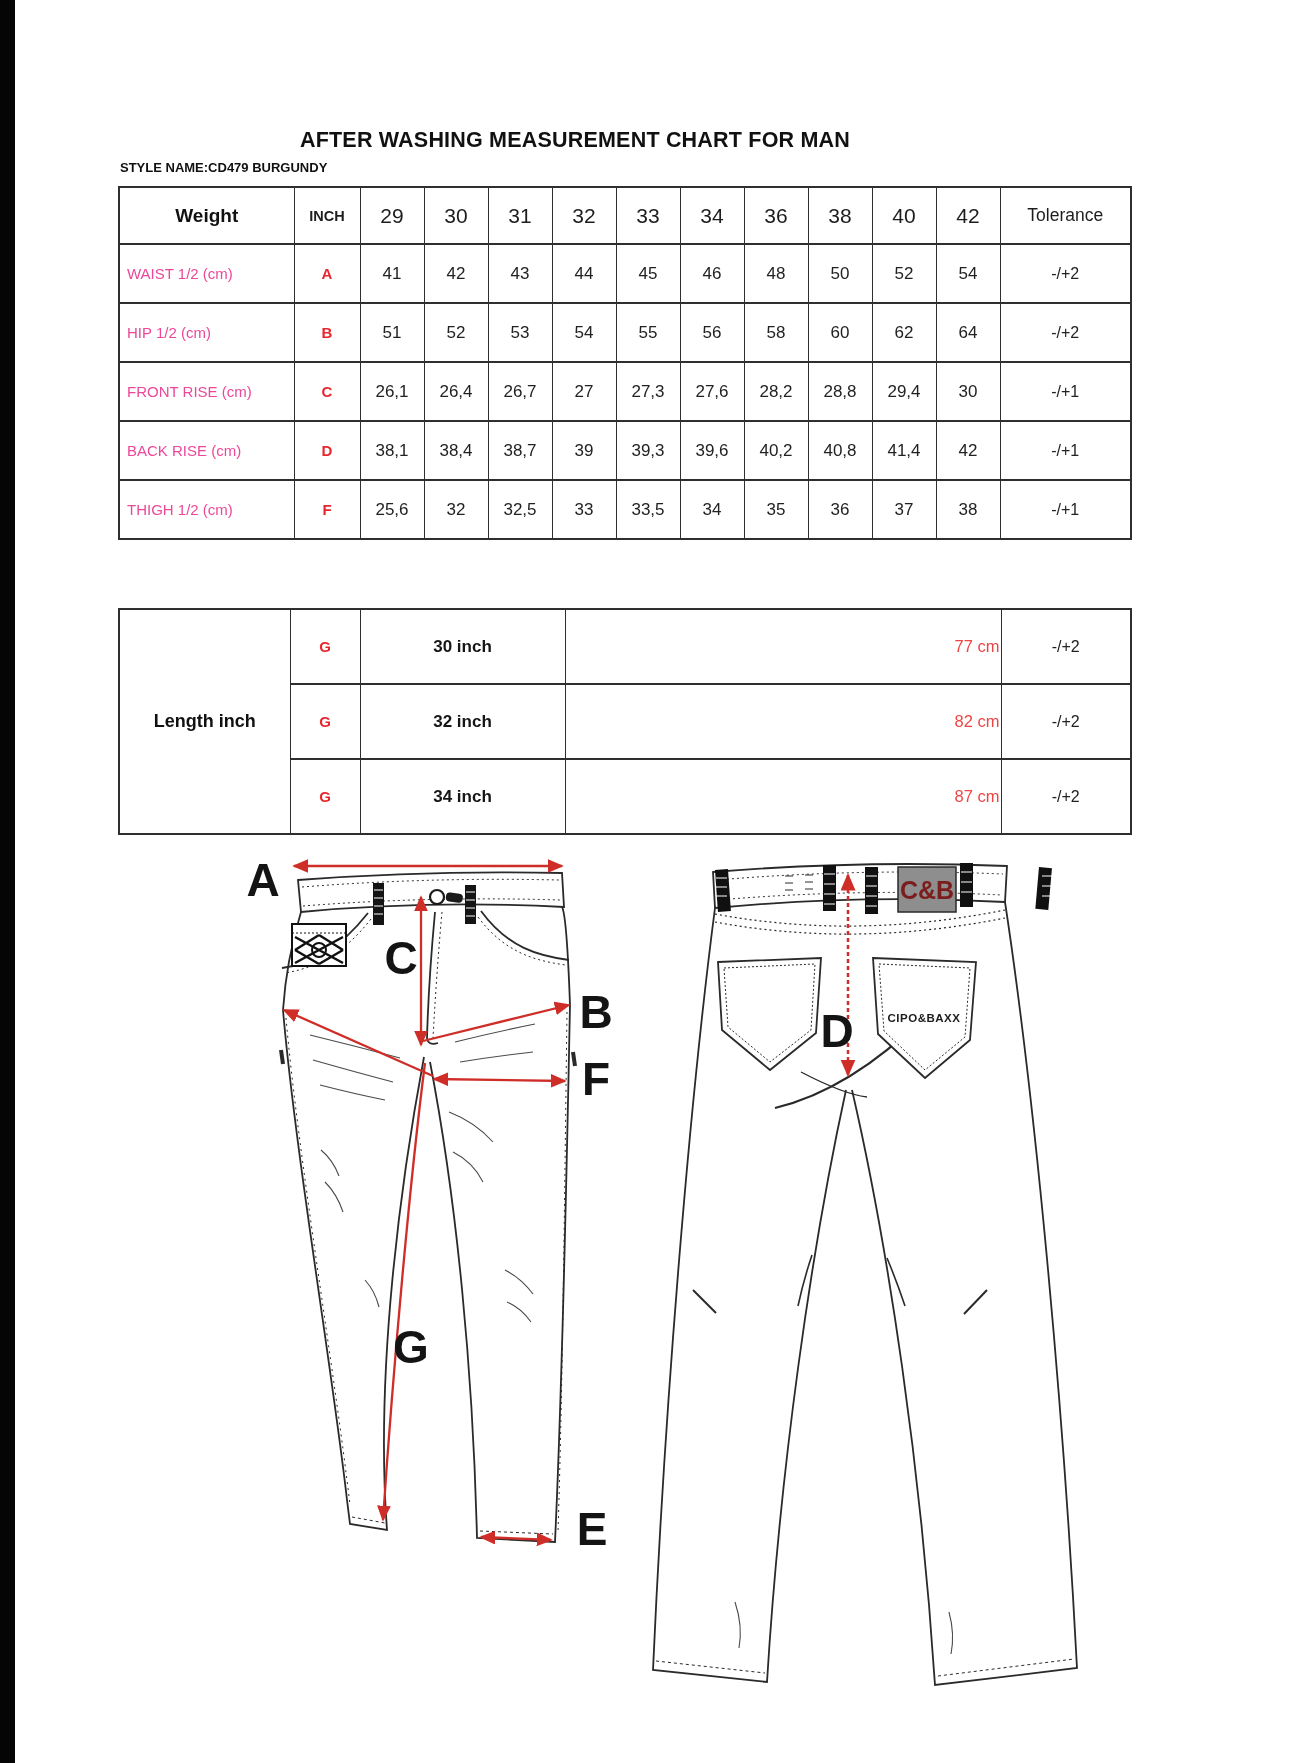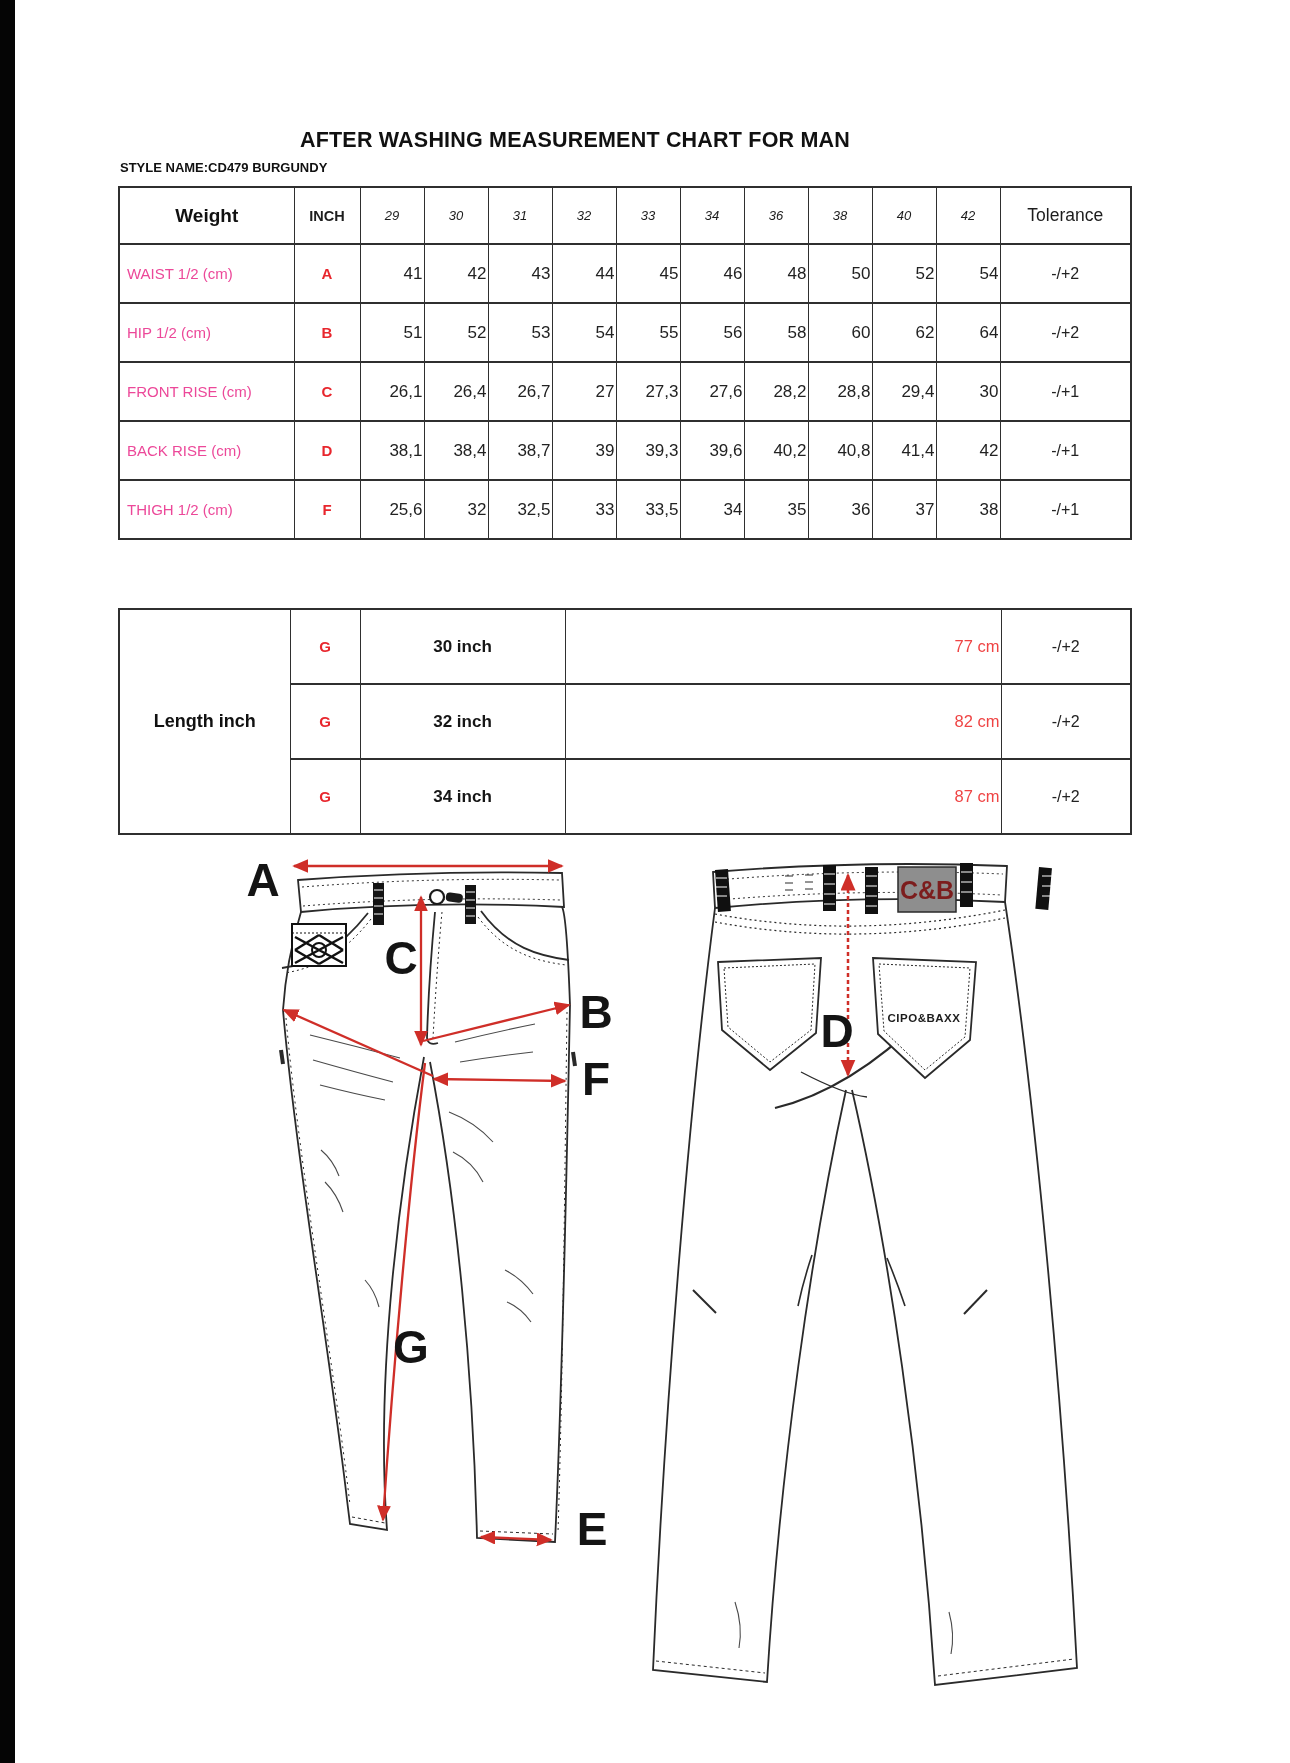--- a/index.html
+++ b/index.html
@@ -13,25 +13,25 @@
   .size-table{position:absolute;left:118px;top:186px;width:1012px;}
   .length-table{position:absolute;left:118px;top:608px;width:1012px;}
   th,td{border-left:1.5px solid #2f2f2f;border-right:1.5px solid #2f2f2f;
         border-top:2.5px solid #2f2f2f;border-bottom:2.5px solid #2f2f2f;
         text-align:center;vertical-align:middle;overflow:hidden;white-space:nowrap;}
   table{border:2.5px solid #2f2f2f;}
   .size-table th{height:53px;}
   .size-table td{height:55px;}
   .wcol{font-size:19px;font-weight:bold;color:#111;}
   .inch-h{font-size:14.5px;font-weight:bold;}
-  .size-h{font-size:13px;font-weight:normal;font-style:italic;}
+  .size-h{font-size:21px;font-weight:normal;}
   .tol-h{font-size:17.5px;font-weight:normal;}
   td.rowlabel{text-align:left;padding-left:7px;font-size:15px;color:#ec4899;}
   td.letter{font-size:15px;font-weight:bold;color:#e8262d;}
-  td.val{font-size:17px;color:#222;text-align:right;}
+  td.val{font-size:17px;color:#222;}
   td.tol{font-size:16px;color:#222;}
   .length-table td{height:71px;}
   td.len-label{font-size:18px;font-weight:bold;color:#111;}
   td.len-inch{font-size:17px;font-weight:bold;color:#161616;}
   td.len-cm{font-size:16.5px;color:#ef4444;text-align:right;}
   svg text.big-letter{font-family:"Liberation Sans",sans-serif;font-weight:900;font-size:46px;fill:#141414;}
   svg text.patch-txt{font-family:"Liberation Sans",sans-serif;font-weight:900;font-size:25px;fill:#7c1d1d;}
   svg text.brand-txt{font-family:"Liberation Sans",sans-serif;font-weight:bold;font-size:11.5px;fill:#1c1c1c;letter-spacing:.5px;}
   .diagram{position:absolute;}
 </style>

